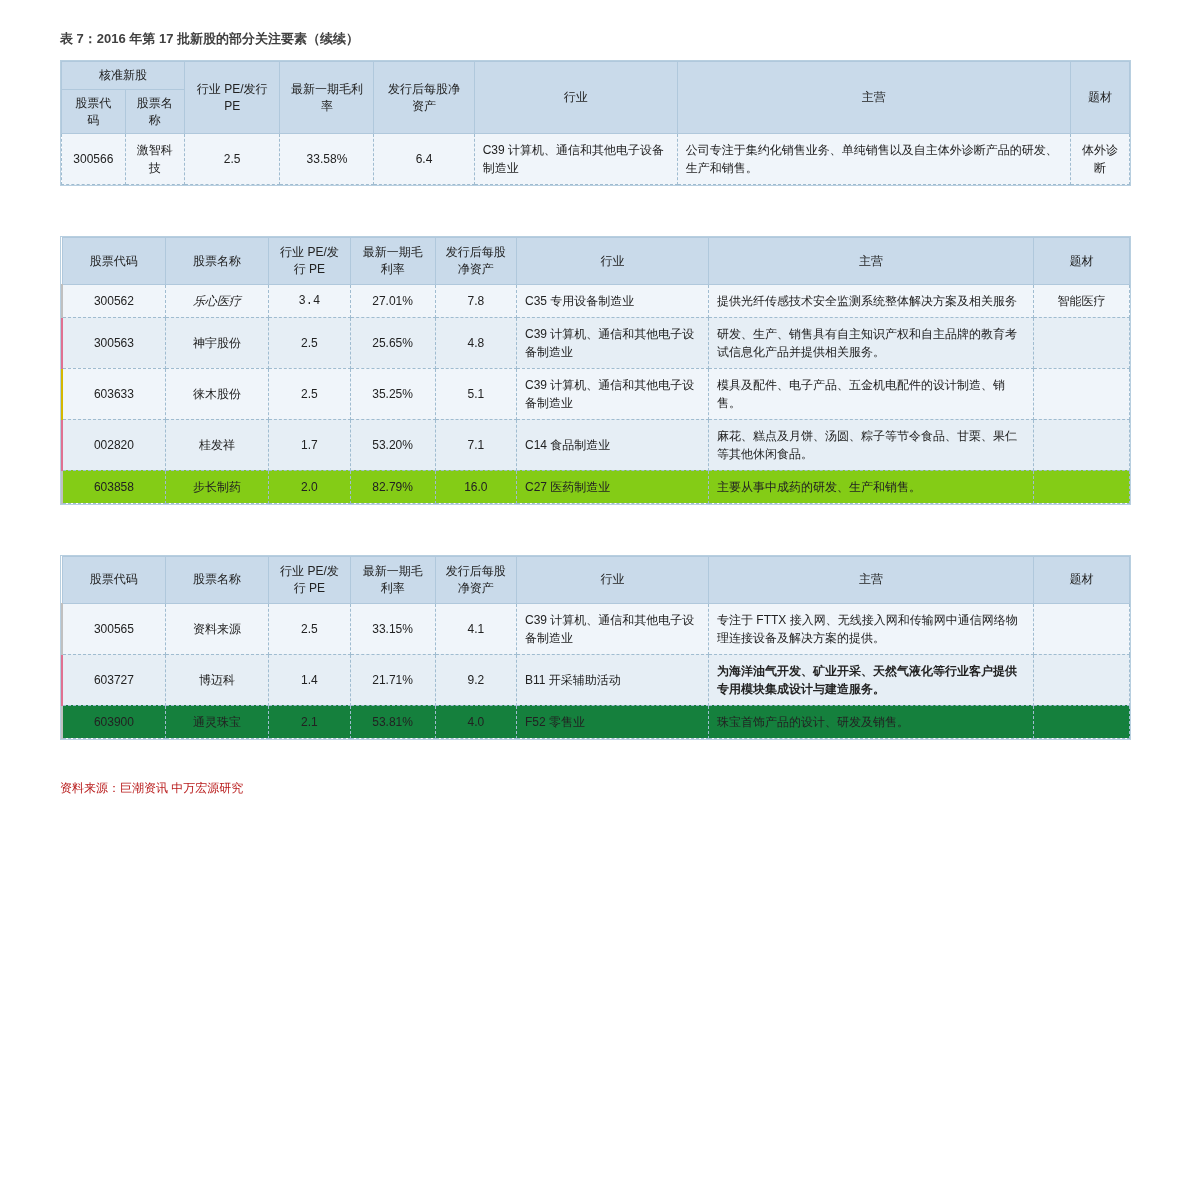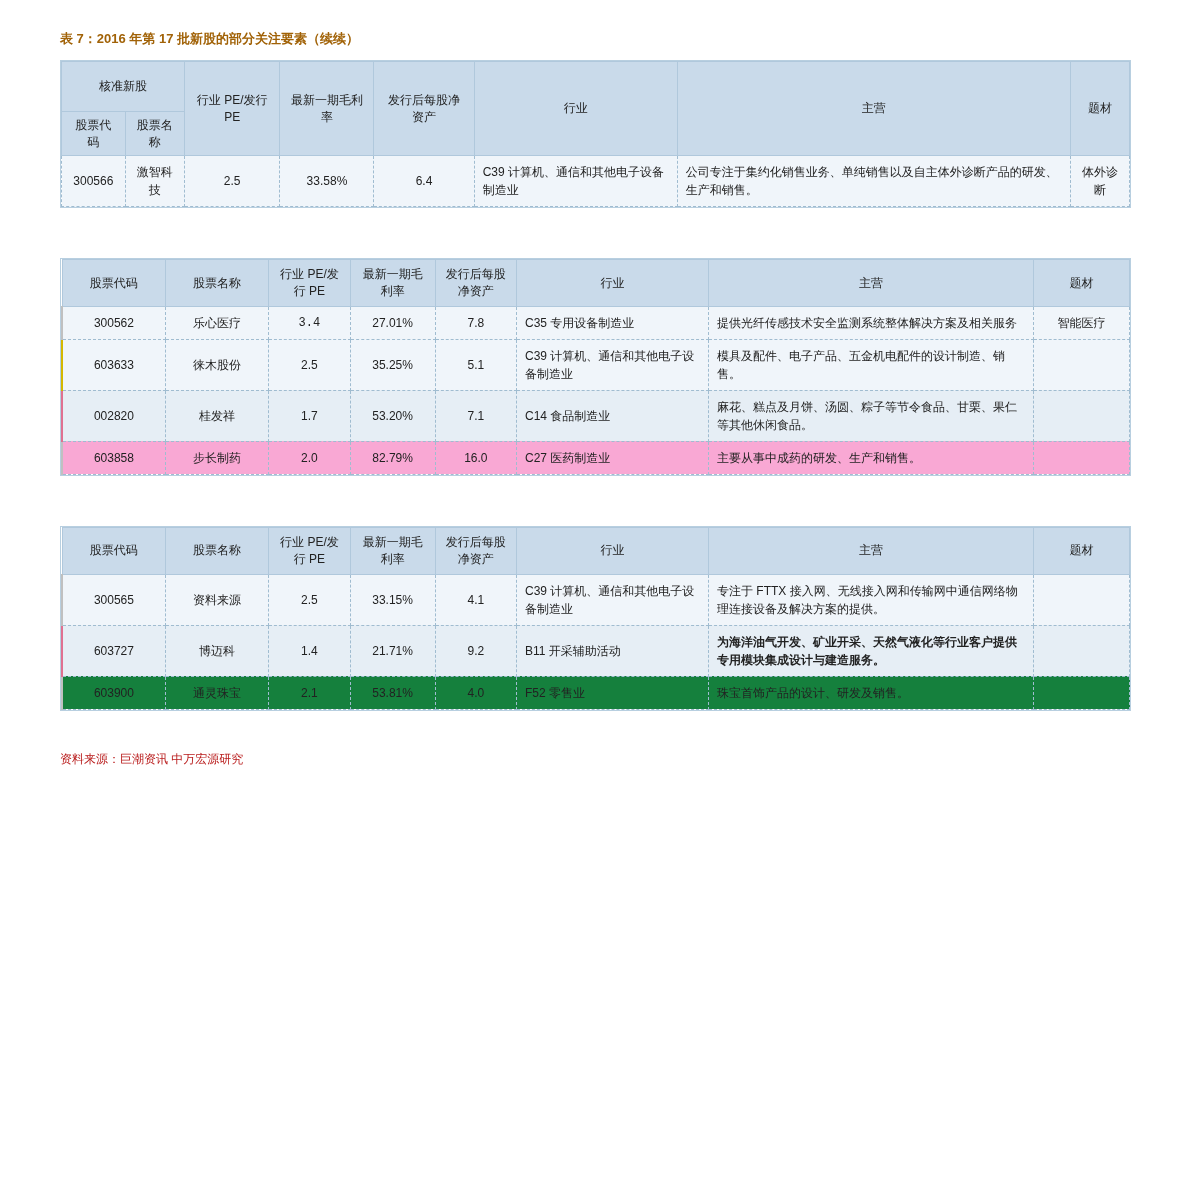--- a/index.html
+++ b/index.html
@@ -6,21 +6,21 @@
     body {
       background: #ffffff;
       font-family: "SimSun", "宋体", "Microsoft YaHei", "微软雅黑", sans-serif;
       font-size: 12px;
       color: #222;
       width: 1191px;
       min-height: 1196px;
       padding: 30px 60px;
     }
     .page-title {
-      color: #a16207;
+      color: #404040;
       font-size: 13px;
       font-weight: bold;
       margin-bottom: 12px;
     }
     .table-wrapper {
       border: 1px solid #b8cfe0;
       margin-bottom: 30px;
       width: 100%;
     }
     table {
@@ -75,21 +75,21 @@
 </head>
 <body>
 
 <div class="page-title">表 7：2016 年第 17 批新股的部分关注要素（续续）</div>
 
 <div class="table-wrapper">
   <table>
 
     <thead>
         <tr style="background-color: rgb(201, 218, 234);">
-          <th colspan="2" style="border-width: 1px; border-style: solid solid dashed; border-color: rgb(176, 200, 220) rgb(176, 200, 220) rgb(138, 175, 200); border-image: initial; padding: 16px 8px; text-align: center;">核准新股</th>
+          <th colspan="2" style="border-width: 1px; border-style: solid solid dashed; border-color: rgb(176, 200, 220) rgb(176, 200, 220) rgb(138, 175, 200); border-image: initial; padding: 5px 8px; text-align: center;">核准新股</th>
           <th rowspan="2" style="border: 1px solid rgb(176, 200, 220); padding: 5px 8px; text-align: center;">行业 PE/发行 PE</th>
           <th rowspan="2" style="border: 1px solid rgb(176, 200, 220); padding: 5px 8px; text-align: center;">最新一期毛利率</th>
           <th rowspan="2" style="border: 1px solid rgb(176, 200, 220); padding: 5px 8px; text-align: center;">发行后每股净资产</th>
           <th rowspan="2" style="border: 1px solid rgb(176, 200, 220); padding: 5px 8px; text-align: center;">行业</th>
           <th rowspan="2" style="border: 1px solid rgb(176, 200, 220); padding: 5px 8px; text-align: center;">主营</th>
           <th rowspan="2" style="border: 1px solid rgb(176, 200, 220); padding: 5px 8px; text-align: center;">题材</th>
         </tr>
         <tr style="background-color: rgb(201, 218, 234);">
           <th style="border: 1px solid rgb(176, 200, 220); padding: 5px 8px; text-align: center;">股票代码</th>
           <th style="border: 1px solid rgb(176, 200, 220); padding: 5px 8px; text-align: center;">股票名称</th>
@@ -122,27 +122,37 @@
         <th class="col-gross" style="border:1px solid #b0c8dc;">最新一期毛利率</th>
         <th class="col-nav" style="border:1px solid #b0c8dc;">发行后每股净资产</th>
         <th class="col-industry" style="border:1px solid #b0c8dc;">行业</th>
         <th class="col-main" style="border:1px solid #b0c8dc;">主营</th>
         <th class="col-theme" style="border:1px solid #b0c8dc;">题材</th>
       </tr>
     </thead>
     <tbody id="tbody2">
     <tr style="background-color: rgb(240, 245, 250);">
           <td style="border-color: rgb(160, 188, 208) rgb(160, 188, 208) rgb(160, 188, 208) rgb(192, 192, 192); border-style: dashed dashed dashed solid; border-width: 1px 1px 1px 2px;">300562</td>
-          <td style="border-color: rgb(160, 188, 208); border-style: dashed; border-width: 1px;">乐心医疗</td>
+          <td style="border-color: rgb(160, 188, 208); border-style: dashed; border-width: 1px; font-style: italic;">乐心医疗</td>
           <td style="border-color: rgb(160, 188, 208); border-style: dashed; border-width: 1px; font-family: Liberation Mono, monospace;">3.4</td>
           <td style="border-color: rgb(160, 188, 208); border-style: dashed; border-width: 1px;">27.01%</td>
           <td style="border-color: rgb(160, 188, 208); border-style: dashed; border-width: 1px;">7.8</td>
           <td class="text-left" style="border-color: rgb(160, 188, 208); border-style: dashed; border-width: 1px;">C35 专用设备制造业</td>
           <td class="text-left" style="border-color: rgb(160, 188, 208); border-style: dashed; border-width: 1px;">提供光纤传感技术安全监测系统整体解决方案及相关服务</td>
           <td style="border-color: rgb(160, 188, 208); border-style: dashed; border-width: 1px;">智能医疗</td>
+        </tr>
+        <tr style="background-color: rgb(230, 238, 245);">
+          <td style="border-color: rgb(160, 188, 208) rgb(160, 188, 208) rgb(160, 188, 208) rgb(224, 112, 144); border-style: dashed dashed dashed solid; border-width: 1px 1px 1px 2px;">300563</td>
+          <td style="border-color: rgb(160, 188, 208); border-style: dashed; border-width: 1px;">神宇股份</td>
+          <td style="border-color: rgb(160, 188, 208); border-style: dashed; border-width: 1px;">2.5</td>
+          <td style="border-color: rgb(160, 188, 208); border-style: dashed; border-width: 1px;">25.65%</td>
+          <td style="border-color: rgb(160, 188, 208); border-style: dashed; border-width: 1px;">4.8</td>
+          <td class="text-left" style="border-color: rgb(160, 188, 208); border-style: dashed; border-width: 1px;">C39 计算机、通信和其他电子设备制造业</td>
+          <td class="text-left" style="border-color: rgb(160, 188, 208); border-style: dashed; border-width: 1px;">研发、生产、销售具有自主知识产权和自主品牌的教育考试信息化产品并提供相关服务。</td>
+          <td style="border-color: rgb(160, 188, 208); border-style: dashed; border-width: 1px;"></td>
         </tr>
         <tr style="background-color: rgb(240, 245, 250);">
           <td style="border-color: rgb(160, 188, 208) rgb(160, 188, 208) rgb(160, 188, 208) rgb(212, 184, 0); border-style: dashed dashed dashed solid; border-width: 1px 1px 1px 2px;">603633</td>
           <td style="border-color: rgb(160, 188, 208); border-style: dashed; border-width: 1px;">徕木股份</td>
           <td style="border-color: rgb(160, 188, 208); border-style: dashed; border-width: 1px;">2.5</td>
           <td style="border-color: rgb(160, 188, 208); border-style: dashed; border-width: 1px;">35.25%</td>
           <td style="border-color: rgb(160, 188, 208); border-style: dashed; border-width: 1px;">5.1</td>
           <td class="text-left" style="border-color: rgb(160, 188, 208); border-style: dashed; border-width: 1px;">C39 计算机、通信和其他电子设备制造业</td>
           <td class="text-left" style="border-color: rgb(160, 188, 208); border-style: dashed; border-width: 1px;">模具及配件、电子产品、五金机电配件的设计制造、销售。</td>
           <td style="border-color: rgb(160, 188, 208); border-style: dashed; border-width: 1px;"></td>
@@ -150,21 +160,21 @@
         <tr style="background-color: rgb(230, 238, 245);">
           <td style="border-color: rgb(160, 188, 208) rgb(160, 188, 208) rgb(160, 188, 208) rgb(224, 112, 144); border-style: dashed dashed dashed solid; border-width: 1px 1px 1px 2px;">002820</td>
           <td style="border-color: rgb(160, 188, 208); border-style: dashed; border-width: 1px;">桂发祥</td>
           <td style="border-color: rgb(160, 188, 208); border-style: dashed; border-width: 1px;">1.7</td>
           <td style="border-color: rgb(160, 188, 208); border-style: dashed; border-width: 1px;">53.20%</td>
           <td style="border-color: rgb(160, 188, 208); border-style: dashed; border-width: 1px;">7.1</td>
           <td class="text-left" style="border-color: rgb(160, 188, 208); border-style: dashed; border-width: 1px;">C14 食品制造业</td>
           <td class="text-left" style="border-color: rgb(160, 188, 208); border-style: dashed; border-width: 1px;">麻花、糕点及月饼、汤圆、粽子等节令食品、甘栗、果仁等其他休闲食品。</td>
           <td style="border-color: rgb(160, 188, 208); border-style: dashed; border-width: 1px;"></td>
         </tr>
-        <tr style="background-color: #f9a8d4;">
+        <tr style="background-color: #84cc16;">
           <td style="border-color: rgb(160, 188, 208) rgb(160, 188, 208) rgb(160, 188, 208) rgb(192, 192, 192); border-style: dashed dashed dashed solid; border-width: 1px 1px 1px 2px;">603858</td>
           <td style="border-color: rgb(160, 188, 208); border-style: dashed; border-width: 1px;">步长制药</td>
           <td style="border-color: rgb(160, 188, 208); border-style: dashed; border-width: 1px;">2.0</td>
           <td style="border-color: rgb(160, 188, 208); border-style: dashed; border-width: 1px;">82.79%</td>
           <td style="border-color: rgb(160, 188, 208); border-style: dashed; border-width: 1px;">16.0</td>
           <td class="text-left" style="border-color: rgb(160, 188, 208); border-style: dashed; border-width: 1px;">C27 医药制造业</td>
           <td class="text-left" style="border-color: rgb(160, 188, 208); border-style: dashed; border-width: 1px;">主要从事中成药的研发、生产和销售。</td>
           <td style="border-color: rgb(160, 188, 208); border-style: dashed; border-width: 1px;"></td>
         </tr>
       </tbody>

